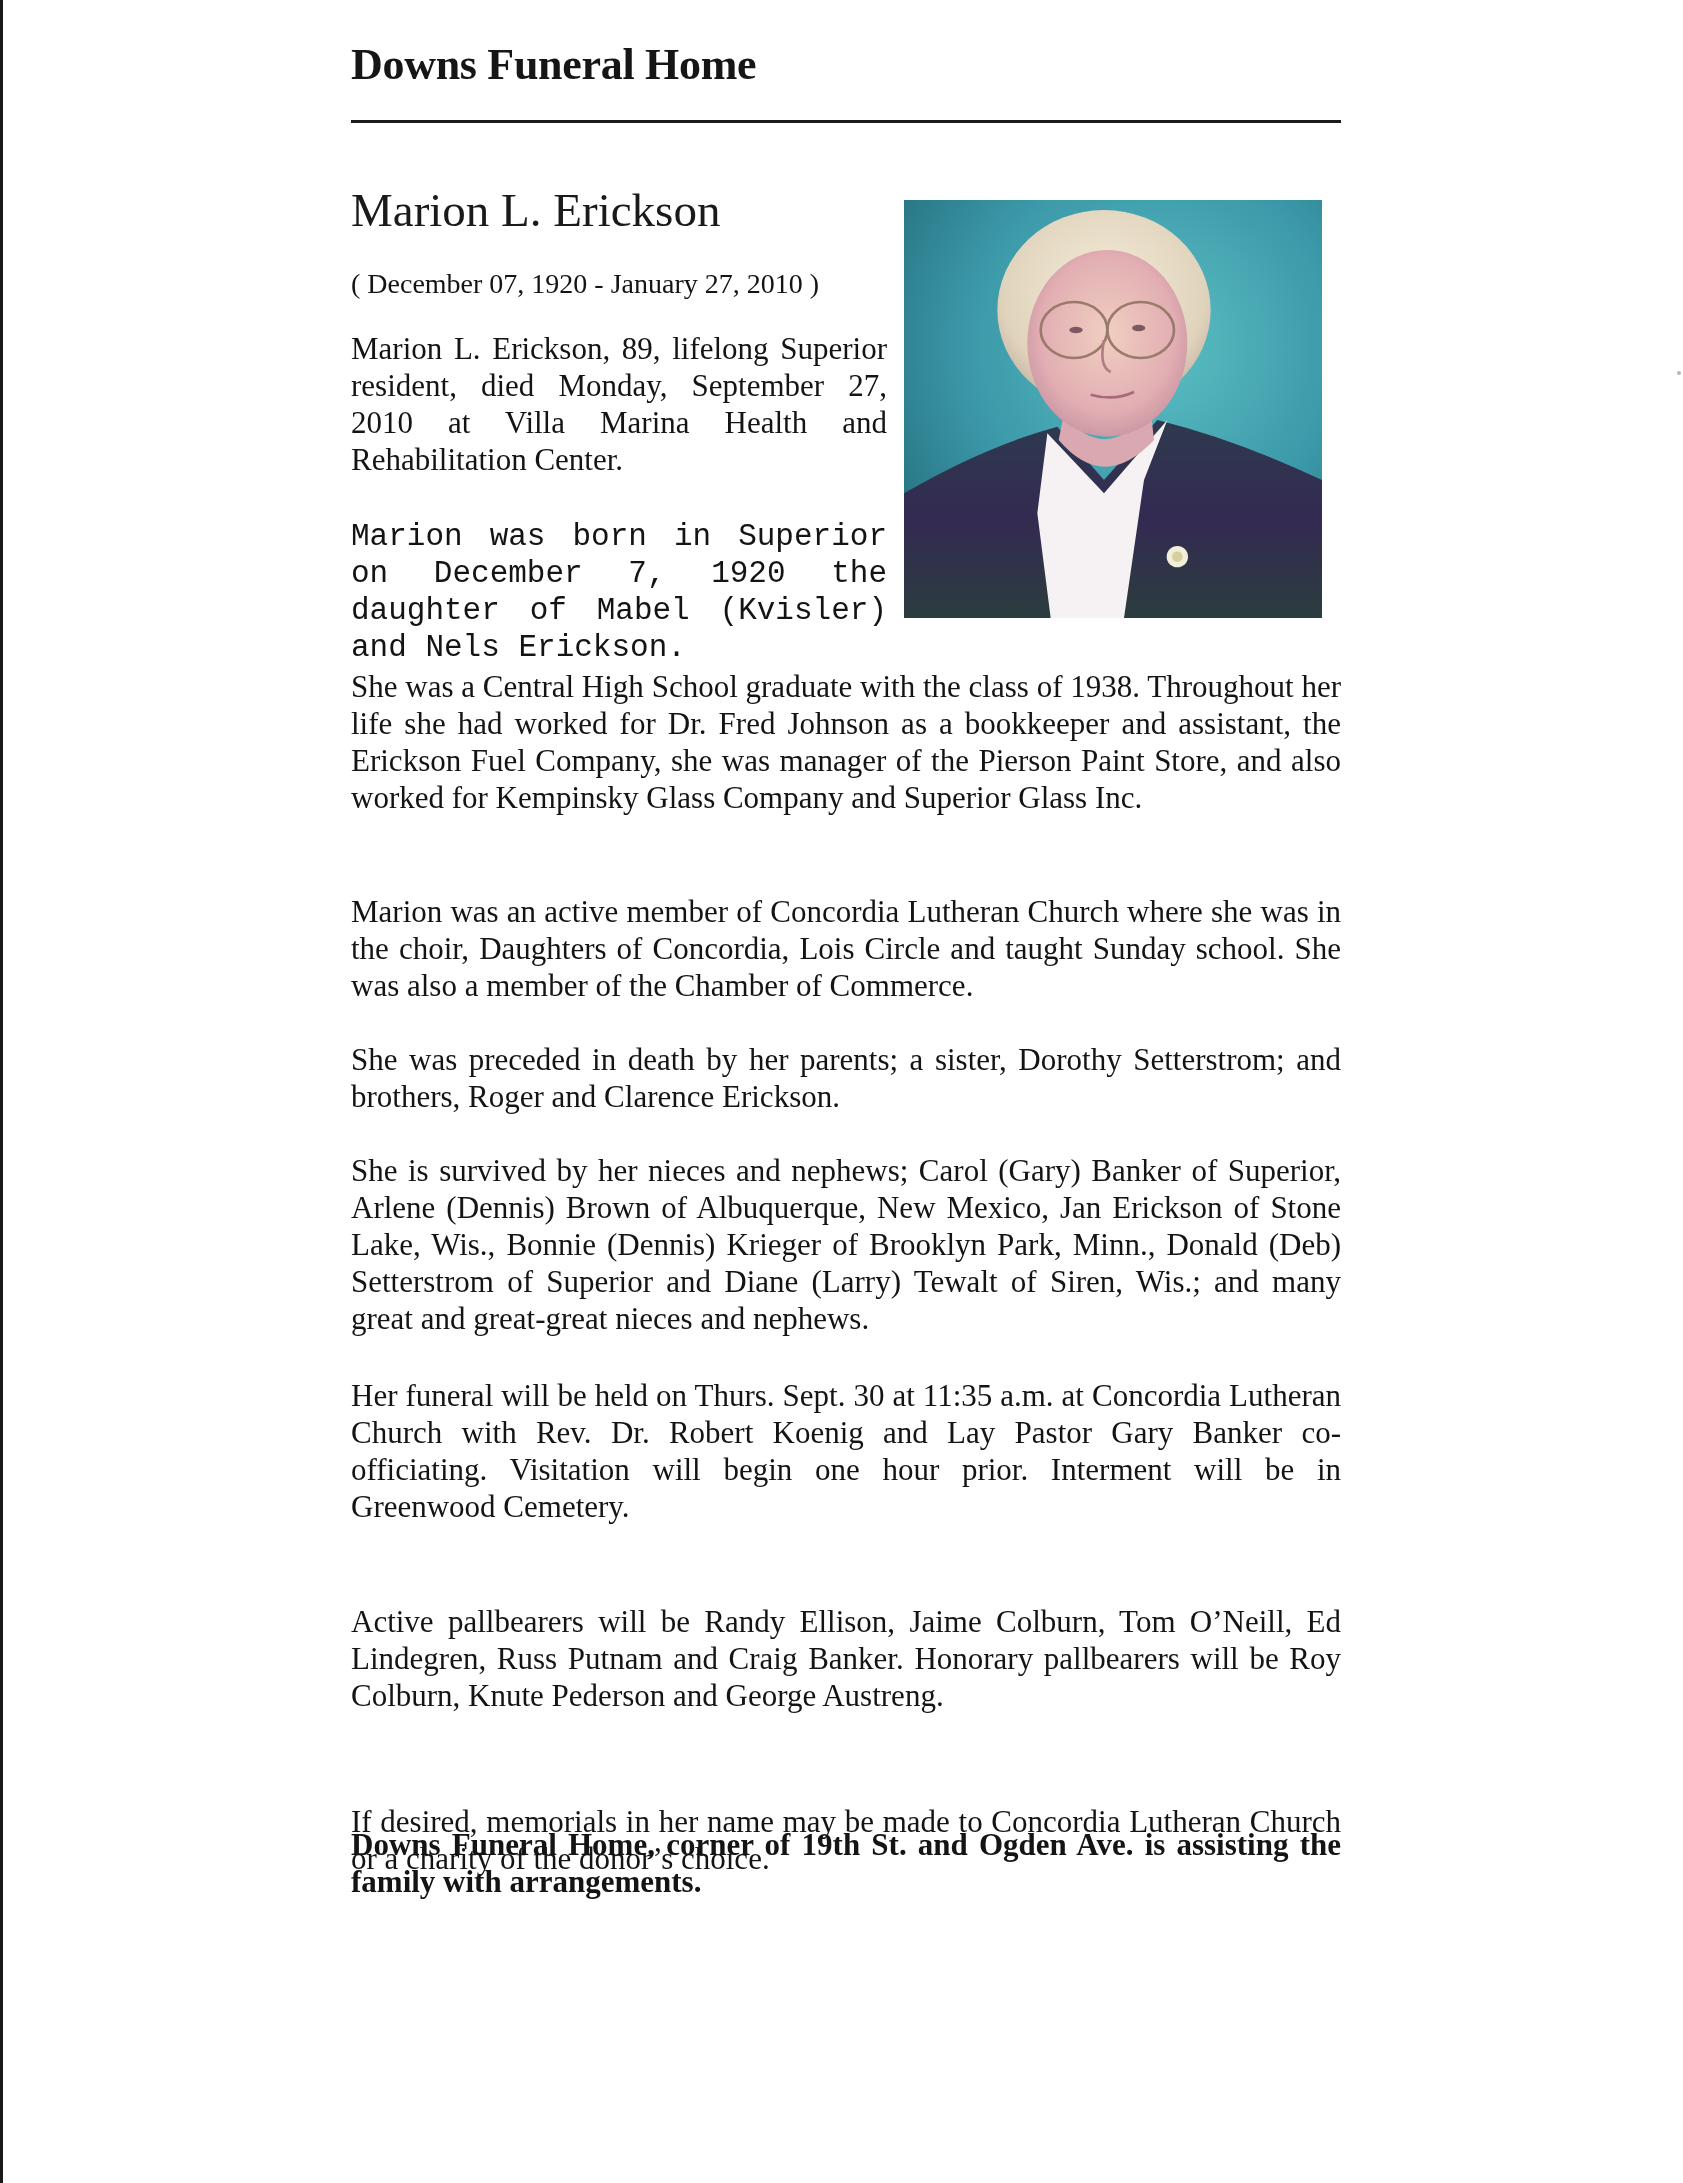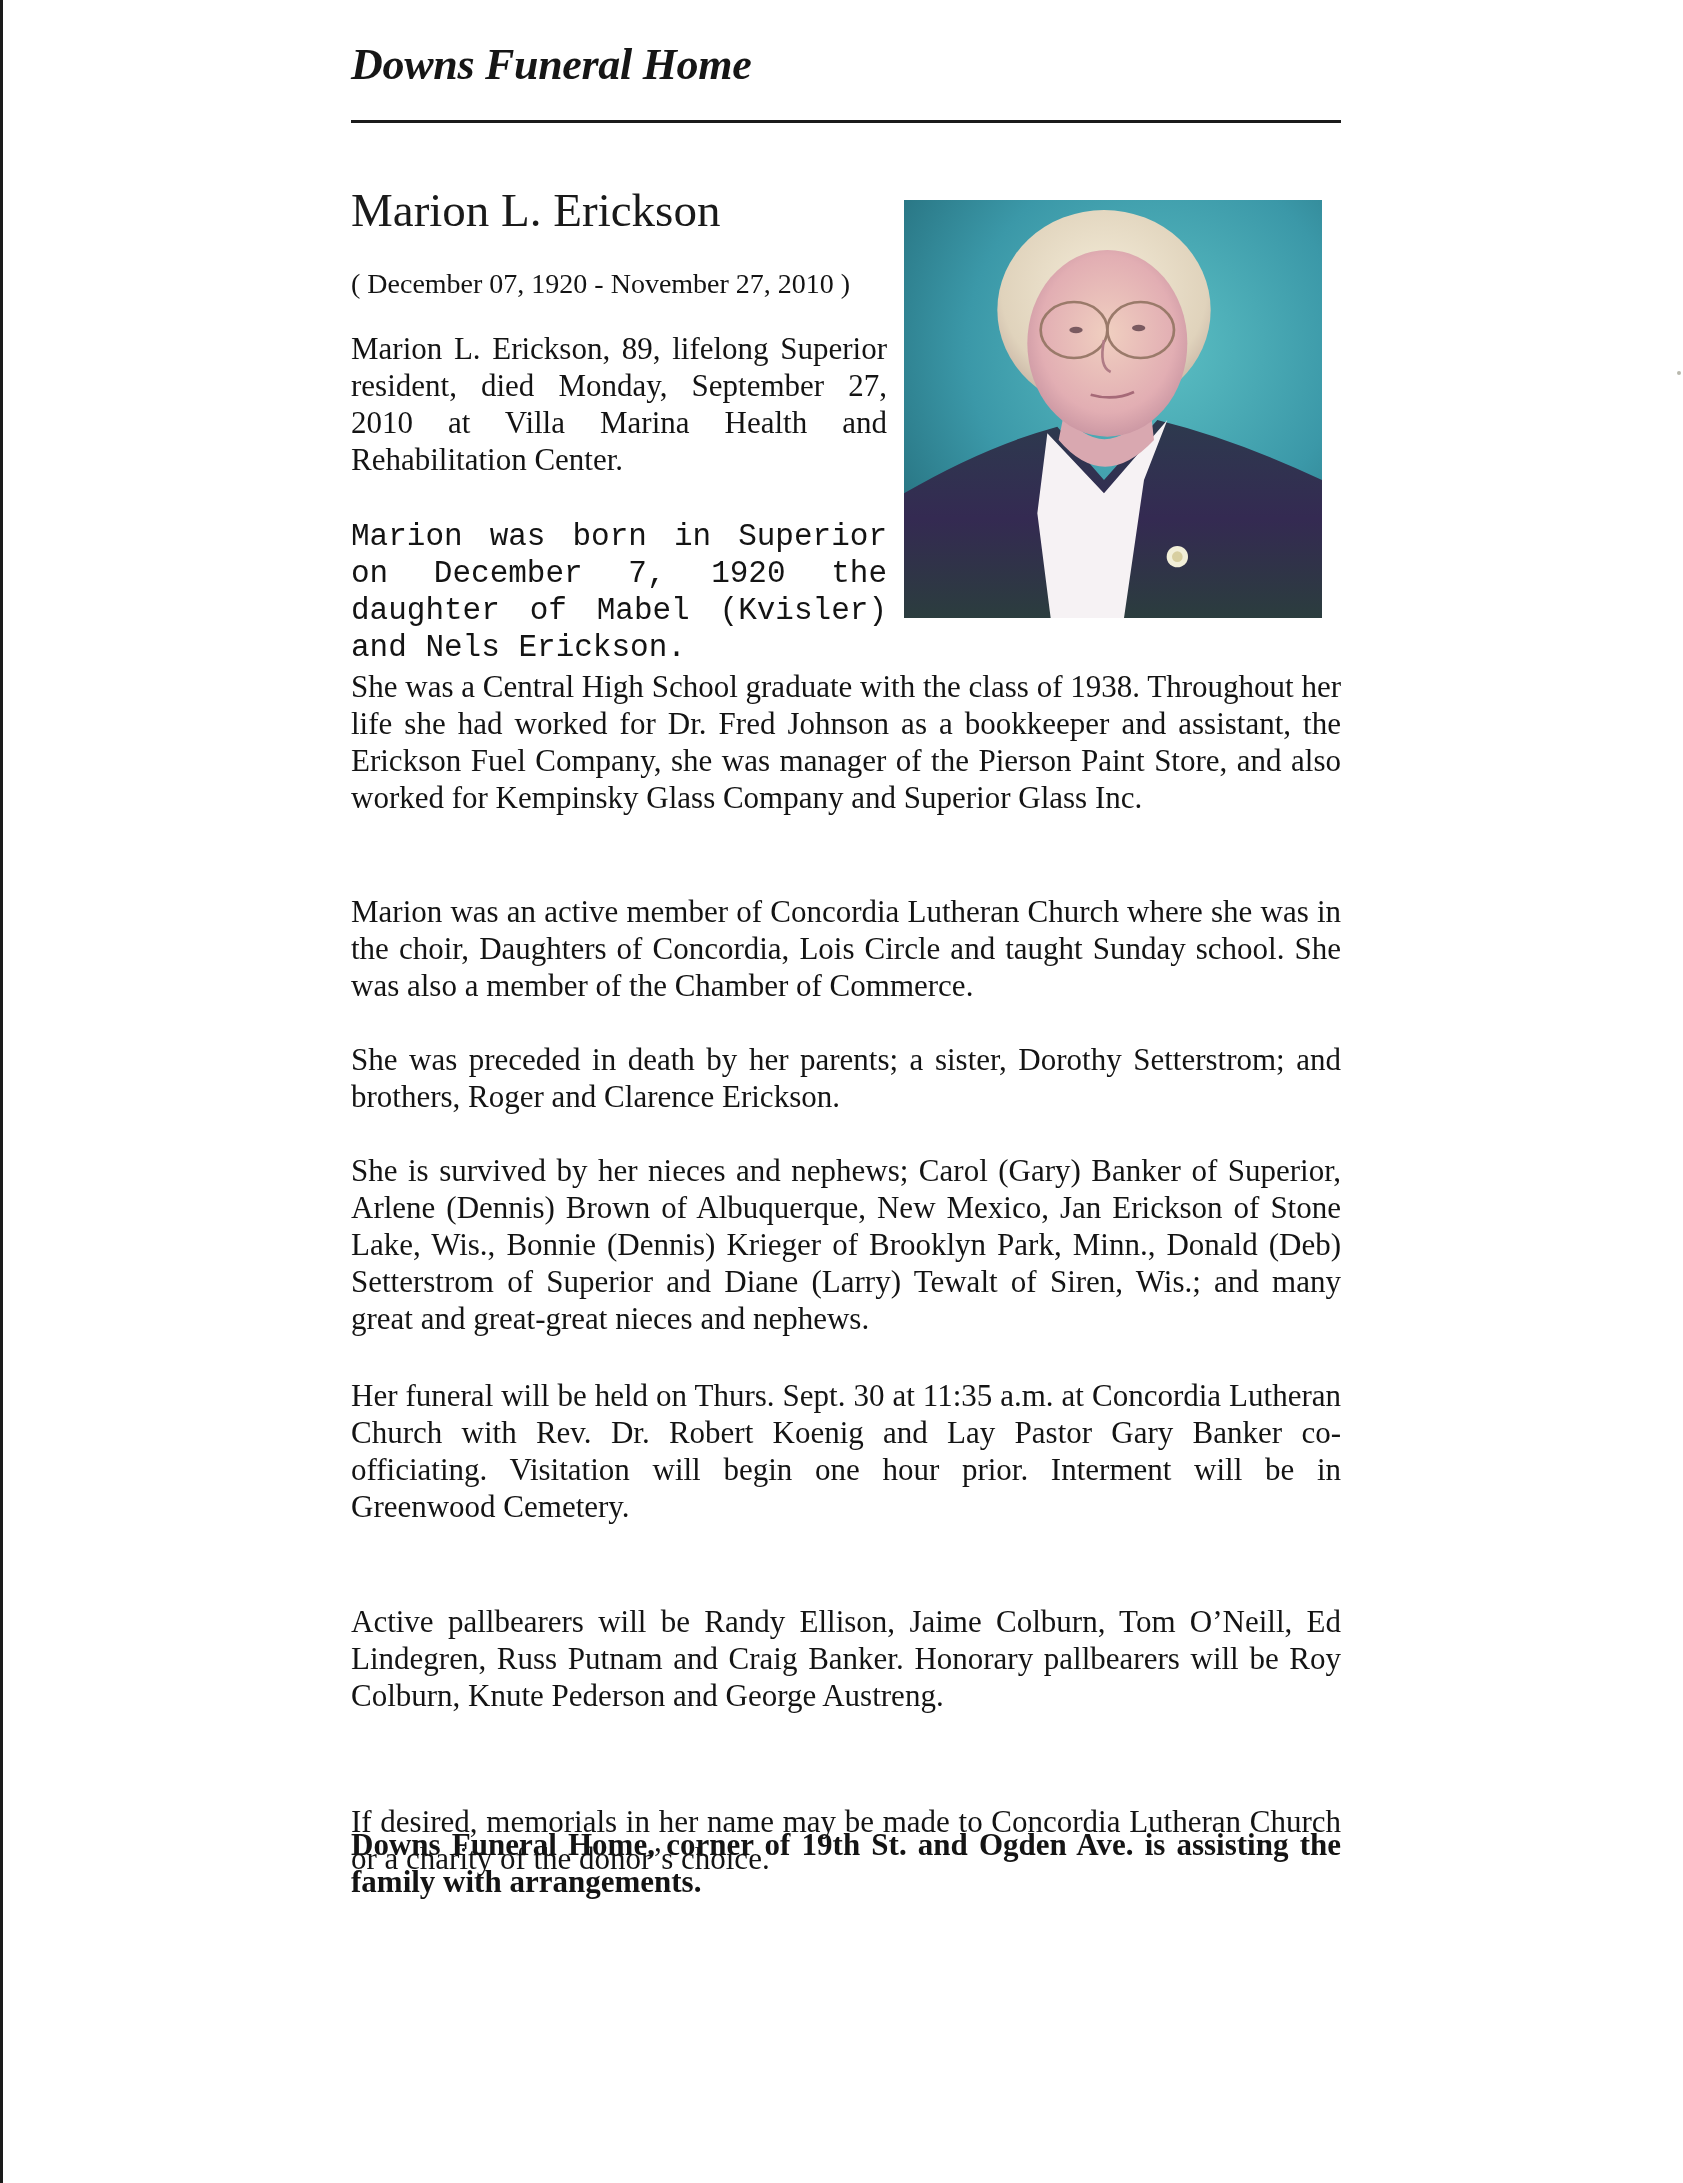--- a/index.html
+++ b/index.html
@@ -37,21 +37,20 @@
     }
     .header-title {
       position: absolute;
       top: 39px;
       left: 0;
       font-size: 44px;
       font-weight: bold;
       letter-spacing: -0.3px;
       color: #161616;
       white-space: nowrap;
-      font-style: italic;
     }
     .header-rule {
       position: absolute;
       top: 120px;
       left: 0;
       width: 990px;
       height: 2.7px;
       background: #1b1b1b;
     }
     .name {
@@ -106,21 +105,21 @@
 
 <div class="left-edge"></div>
 <div class="speck"></div>
 
 <div class="page">
 
   <div class="header-title">Downs Funeral Home</div>
   <div class="header-rule"></div>
 
   <div class="name">Marion L. Erickson</div>
-  <div class="dates">( December 07, 1920 - November 27, 2010 )</div>
+  <div class="dates">( December 07, 1920 - January 27, 2010 )</div>
 
   <div class="portrait" title="Portrait of Marion L. Erickson">
     <svg width="418" height="418" viewBox="0 0 627 627">
       <defs>
         <radialGradient id="bg" cx="60%" cy="35%" r="75%">
           <stop offset="0%" stop-color="#5cc0c4"></stop>
           <stop offset="60%" stop-color="#3b98a8"></stop>
           <stop offset="100%" stop-color="#26707e"></stop>
         </radialGradient>
         <linearGradient id="jacket" x1="0" y1="0" x2="0" y2="1">

